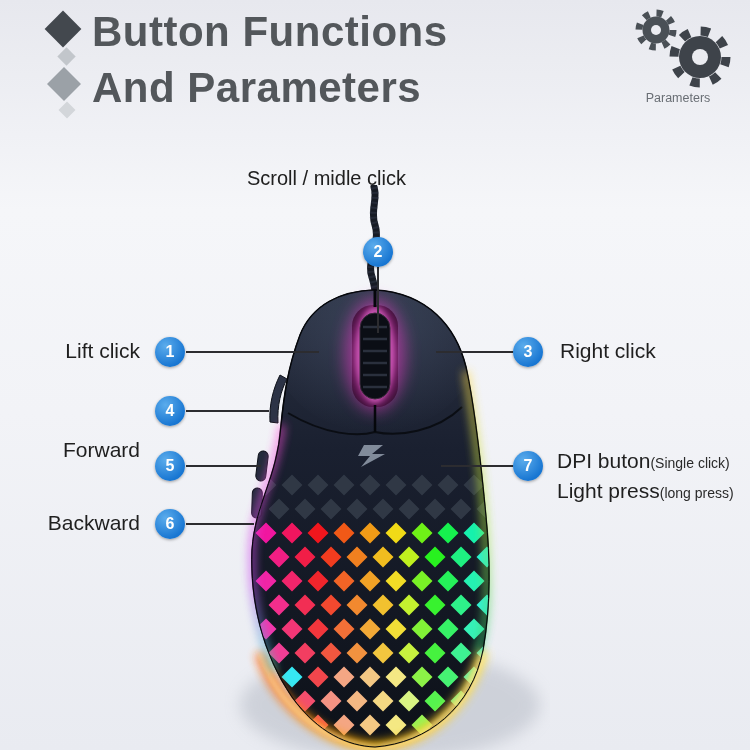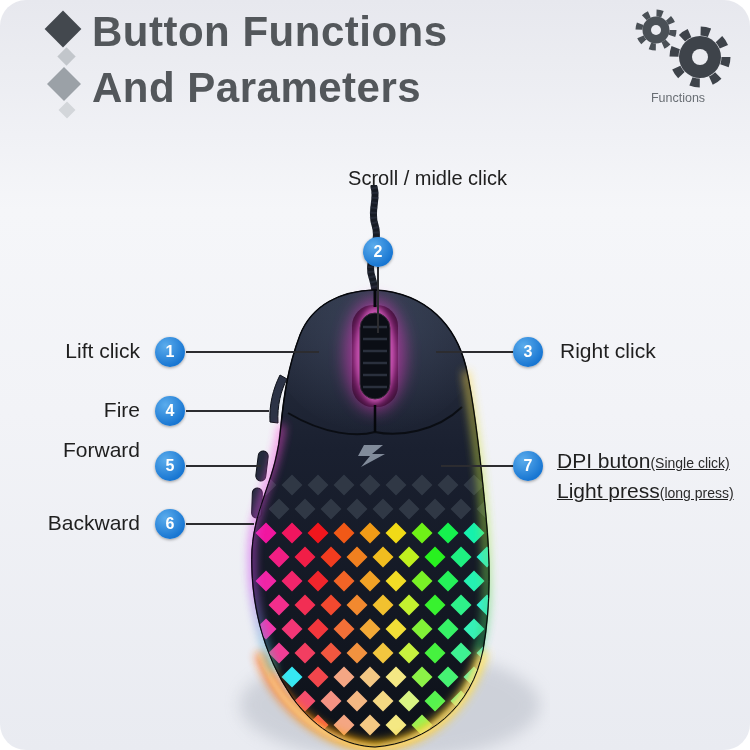--- a/index.html
+++ b/index.html
@@ -1,29 +1,29 @@
 <!DOCTYPE html>
 <html><head>
 <meta charset="utf-8">
 <style>
   html,body{margin:0;padding:0;}
   body{font-family:"Liberation Sans", sans-serif;}
   .stage{position:relative;width:750px;height:750px;overflow:hidden;
-    background:linear-gradient(180deg,#e7e8ee 0%,#f5f6f9 28%,#f2f3f7 55%,#e9ebf1 100%);border-radius:26px;}
+    background:linear-gradient(180deg,#e7e8ee 0%,#f5f6f9 28%,#f2f3f7 55%,#e9ebf1 100%);}
   .diamond{position:absolute;transform:rotate(45deg);}
   .title{position:absolute;font-weight:700;font-size:42px;color:#53575b;letter-spacing:.5px;white-space:nowrap;}
   .corner-caption{position:absolute;left:618px;top:91px;width:120px;text-align:center;font-size:12.5px;color:#696e74;}
-  .scroll-label{position:absolute;left:247px;top:167px;width:260px;text-align:right;font-size:20px;color:#202020;}
+  .scroll-label{position:absolute;left:247px;top:167px;width:260px;text-align:left;font-size:20px;color:#202020;}
   .co{position:absolute;width:30px;height:30px;border-radius:50%;color:#fff;font-weight:700;font-size:16px;
       display:flex;align-items:center;justify-content:center;z-index:6;box-shadow:0 1px 3px rgba(0,0,0,.35);}
   .cline{position:absolute;height:2px;background:#2c2c30;z-index:5;}
   .cline.v{width:2px;}
   .left-label{position:absolute;left:18px;width:122px;text-align:right;font-size:21px;color:#1f1f1f;z-index:6;white-space:nowrap;}
   .right-label{position:absolute;font-size:21px;color:#1f1f1f;z-index:6;white-space:nowrap;}
-  .dpi-label{position:absolute;left:557px;top:447px;z-index:6;color:#1f1f1f;line-height:27px;white-space:nowrap;text-decoration:underline;}
+  .dpi-label{position:absolute;left:557px;top:447px;z-index:6;color:#1f1f1f;line-height:27px;white-space:nowrap;}
   .dpi-label .big{font-size:21px;}
   .dpi-label .small{font-size:14px;color:#2a2a2a;}
   .mouse{position:absolute;left:200px;top:185px;z-index:1;}
   .gears{position:absolute;left:618px;top:4px;z-index:2;}
 </style>
 </head>
 <body>
 
 <div class="stage">
 
@@ -39,21 +39,21 @@
       <circle cx="38" cy="26" r="17" fill="none" stroke="#4a5056" stroke-width="7" stroke-dasharray="6 7.35"></circle>
       <circle cx="38" cy="26" r="13.5" fill="#4a5056"></circle>
       <circle cx="38" cy="26" r="5" fill="#ebecf1"></circle>
     </g>
     <g>
       <circle cx="82" cy="53" r="26" fill="none" stroke="#3e434a" stroke-width="9" stroke-dasharray="9 11.4"></circle>
       <circle cx="82" cy="53" r="21" fill="#3e434a"></circle>
       <circle cx="82" cy="53" r="8" fill="#ebecf1"></circle>
     </g>
   </svg>
-  <div class="corner-caption">Functions</div>
+  <div class="corner-caption">Parameters</div>
 
   <div class="scroll-label">Scroll / midle click</div>
   <div class="co" style="left: 363px; top: 237px; background: radial-gradient(circle at 35% 30%, rgb(91, 172, 236), rgb(24, 118, 210) 72%);">2</div>
   <div class="cline v" style="left:377px;top:267px;height:66px;"></div>
 
   <svg class="mouse" width="350" height="565" viewBox="0 0 350 565">
     <defs>
       <linearGradient id="gBody" x1="0" y1="0" x2="0" y2="1">
         <stop offset="0" stop-color="#2b3242"></stop>
           <stop offset="0.35" stop-color="#1a2030"></stop>
@@ -223,21 +223,20 @@
     <path d="M266,186 C276,250 288,330 287,410 C286,440 282,456 277,468" fill="none" stroke="url(#gRight)" stroke-width="5" filter="url(#b5)" opacity="0.9"></path>
     <path d="M82,240 C75,292 54,318 52,365 C51,404 58,448 74,486" fill="none" stroke="url(#gLeft)" stroke-width="5" filter="url(#b5)" opacity="0.9"></path>
 
     <path d="M175,105 C140,106 112,120 100,150 C88,182 84,210 81,240 C77,295 55,318 52,365 C50,415 62,468 92,512 C118,548 148,561 175,562 C228,558 272,522 283,465 C291,420 290,372 286,332 C281,278 274,218 266,182 C256,142 228,108 175,105 Z" fill="none" stroke="#04060a" stroke-width="1"></path>
   </svg>
 
   <div class="left-label" style="top:339px;">Lift click</div>
   <div class="co" style="left: 155px; top: 337px; background: radial-gradient(circle at 35% 30%, rgb(91, 172, 236), rgb(24, 118, 210) 72%);">1</div>
   <div class="cline" style="left:186px;top:351px;width:133px;"></div>
 
-  <div class="left-label" style="top:398px;">Fire</div>
   <div class="co" style="left: 155px; top: 396px; background: radial-gradient(circle at 35% 30%, rgb(91, 172, 236), rgb(24, 118, 210) 72%);">4</div>
   <div class="cline" style="left:186px;top:410px;width:83px;"></div>
 
   <div class="left-label" style="top:438px;">Forward</div>
   <div class="co" style="left: 155px; top: 451px; background: radial-gradient(circle at 35% 30%, rgb(91, 172, 236), rgb(24, 118, 210) 72%);">5</div>
   <div class="cline" style="left:186px;top:465px;width:75px;"></div>
 
   <div class="left-label" style="top:511px;">Backward</div>
   <div class="co" style="left: 155px; top: 509px; background: radial-gradient(circle at 35% 30%, rgb(91, 172, 236), rgb(24, 118, 210) 72%);">6</div>
   <div class="cline" style="left:186px;top:523px;width:68px;"></div>

